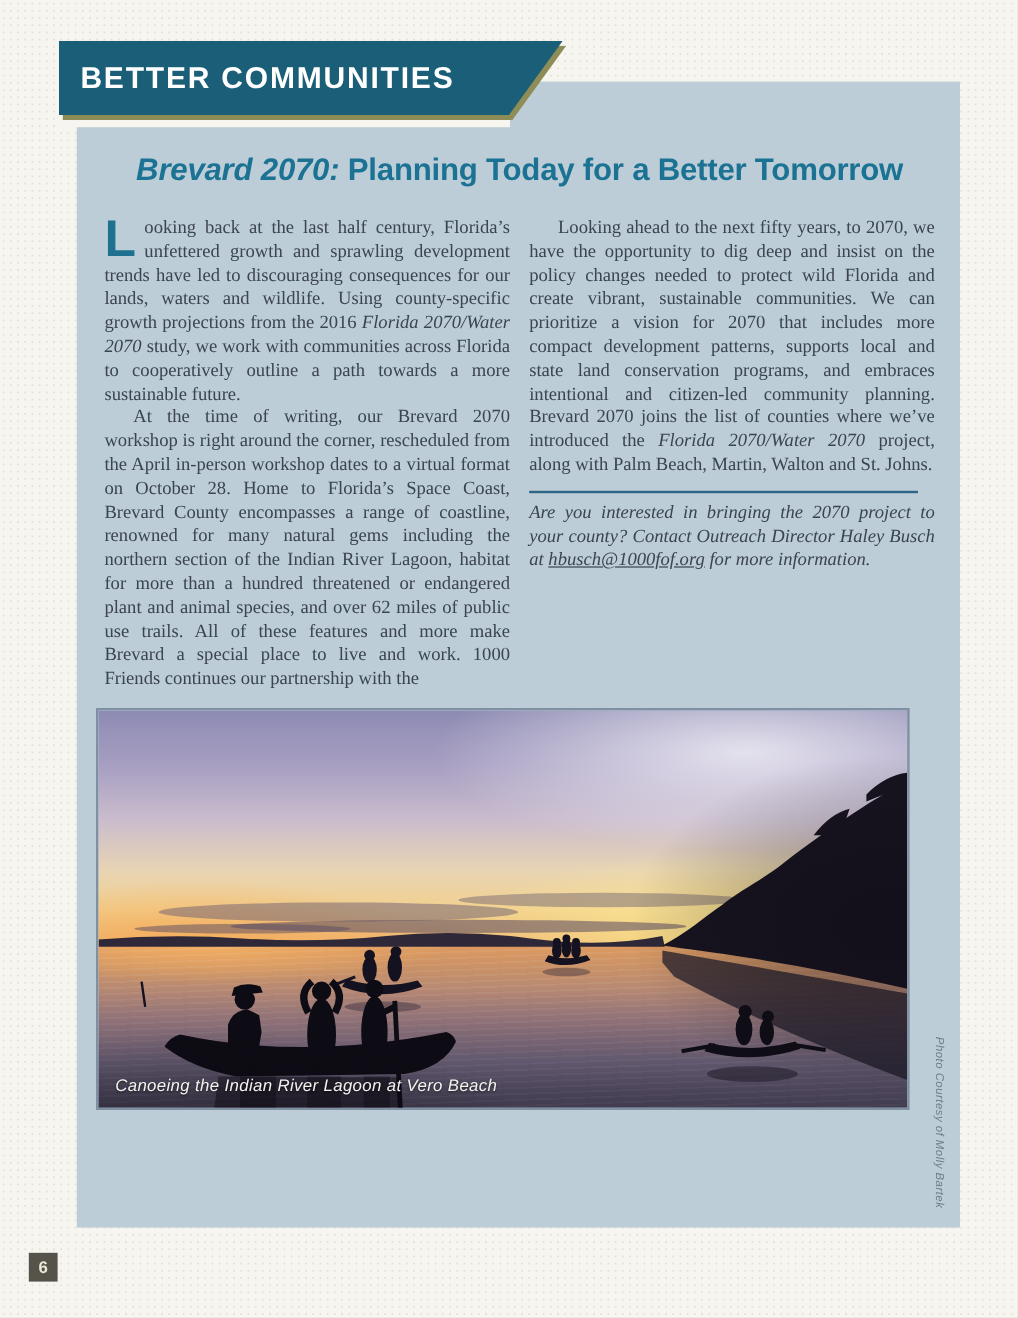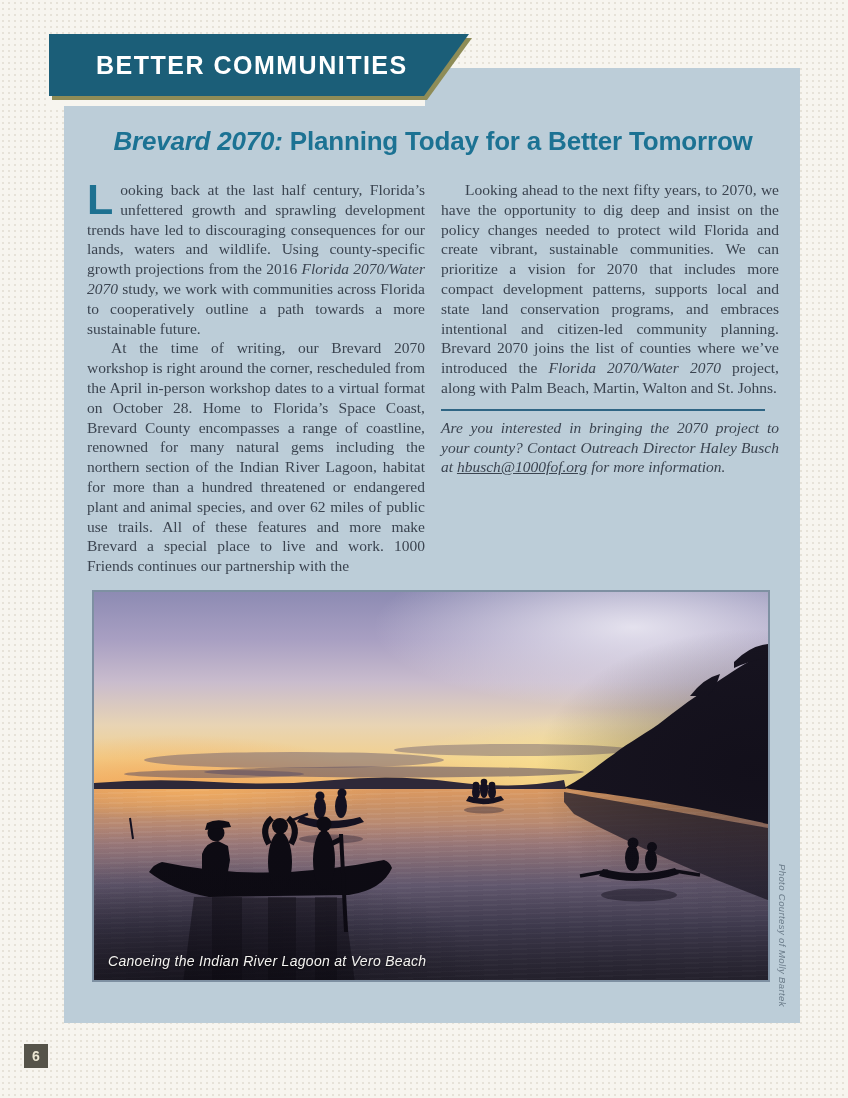--- a/index.html
+++ b/index.html
@@ -38,21 +38,21 @@
     background: #8e8c57;
     clip-path: polygon(0 0, 100% 0, calc(100% - 45px) 100%, 0 100%);
   }
   .banner {
     position: absolute;
     left: 49px; top: 34px;
     width: 420px; height: 62px;
     background: #1b5e78;
     clip-path: polygon(0 0, 100% 0, calc(100% - 45px) 100%, 0 100%);
     display: flex; align-items: center;
-    padding-left: 47px;
+    padding-left: 18px;
     color: #ffffff;
     font-family: "Liberation Sans", sans-serif;
     font-weight: bold;
     font-size: 25px;
     letter-spacing: 1.5px;
   }
 
   
   .title {
     position: absolute;
@@ -99,22 +99,22 @@
     border-top: 2px solid #2f6584;
     margin: 11px 14px 7px 0;
   }
   .note {
     font-style: italic;
   }
 
   
   .photo {
     position: absolute;
-    left: 28px; top: 522px;
-    width: 678px; height: 392px;
+    left: 16px; top: 522px;
+    width: 678px; height: 335px;
     border: 2px solid #7e90a2;
     overflow: hidden;
   }
   .photo .sky {
     position: absolute; left: 0; top: 0; width: 674px; height: 196px;
     background:
       radial-gradient(ellipse 55% 60% at 80% 18%, rgba(240,238,246,0.85), rgba(240,238,246,0) 70%),
       radial-gradient(ellipse 62% 58% at 86% 100%, rgba(255,240,150,0.95), rgba(255,240,150,0) 72%),
       radial-gradient(ellipse 50% 48% at 12% 104%, rgba(246,170,88,0.9), rgba(246,170,88,0) 65%),
       linear-gradient(to bottom, #8d8bb3 0%, #a89fc2 24%, #c9bccd 46%, #e8d4b4 68%, #f2d08e 85%, #ecb26e 100%);

